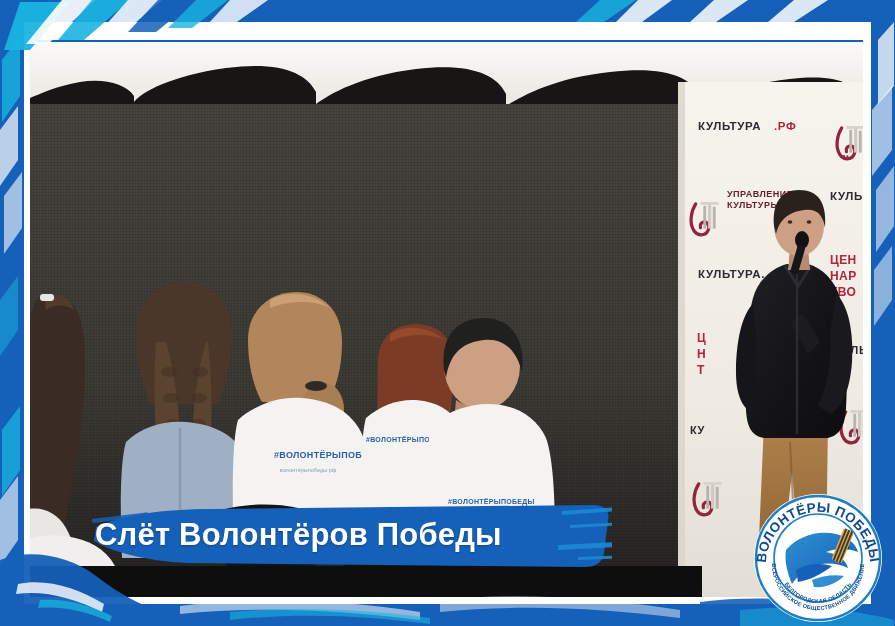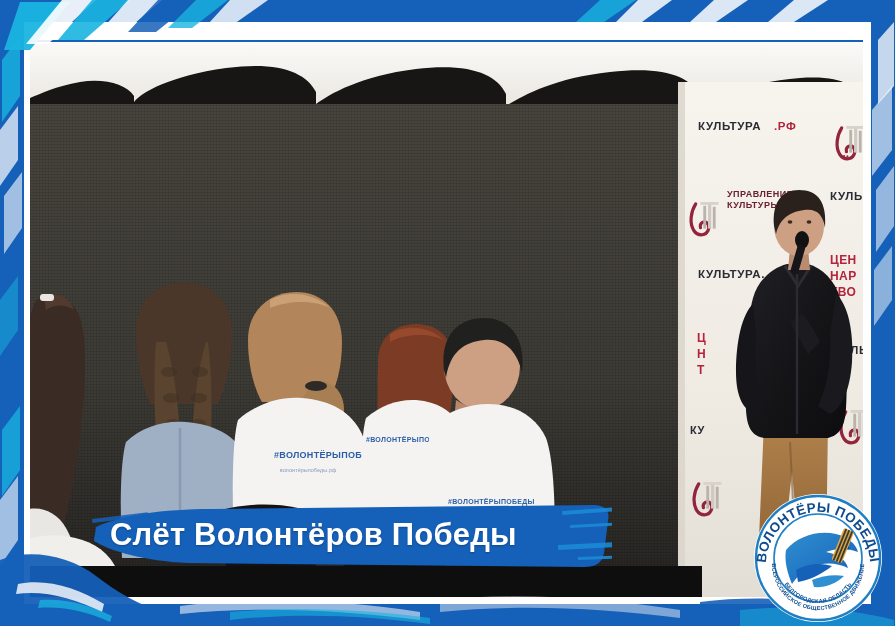--- a/index.html
+++ b/index.html
@@ -44,21 +44,21 @@
   .caption-banner {
     position: absolute;
     left: 92px;
     top: 497px;
     width: 520px;
     height: 72px;
   }
   .caption-banner svg { display: block; width: 520px; height: 72px; }
   .caption-text {
     position: absolute;
-    left: 110px;
+    left: 95px;
     top: 517px;
     width: 470px;
     font-size: 31px;
     font-weight: bold;
     color: #ffffff;
     letter-spacing: 0.2px;
     white-space: nowrap;
     text-shadow: 0 1px 2px rgba(0,0,0,.25);
   }
 

